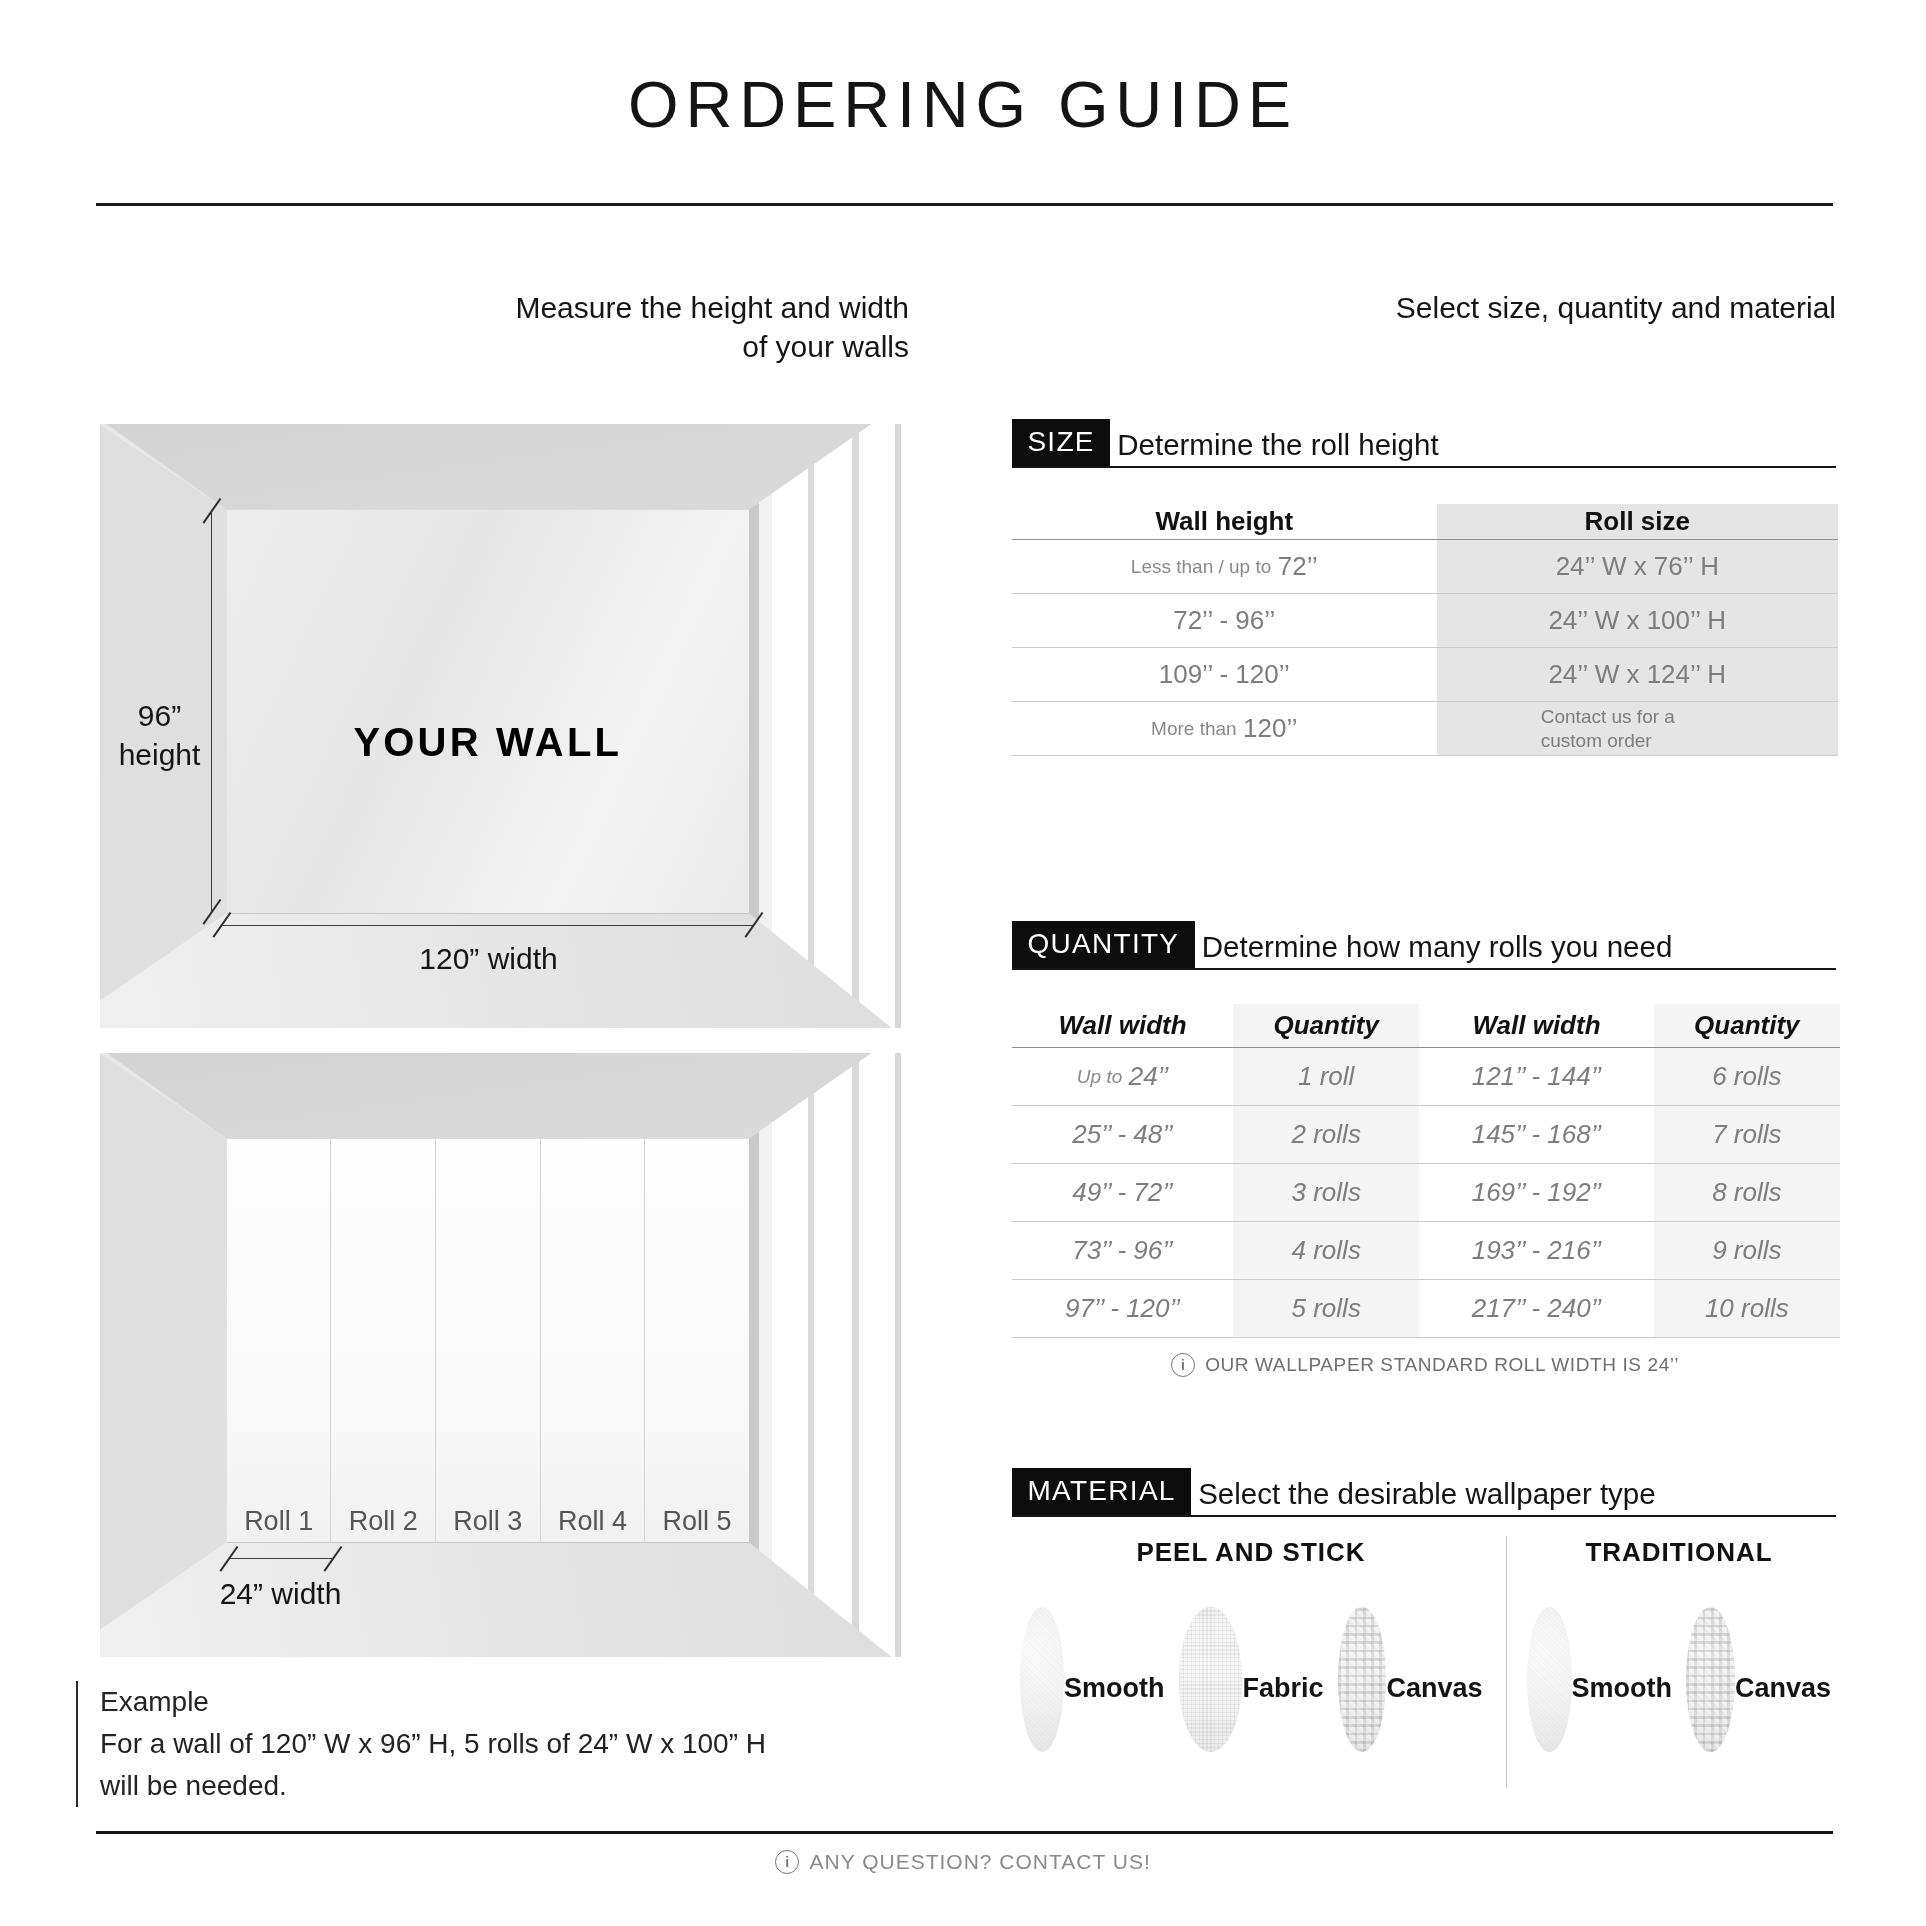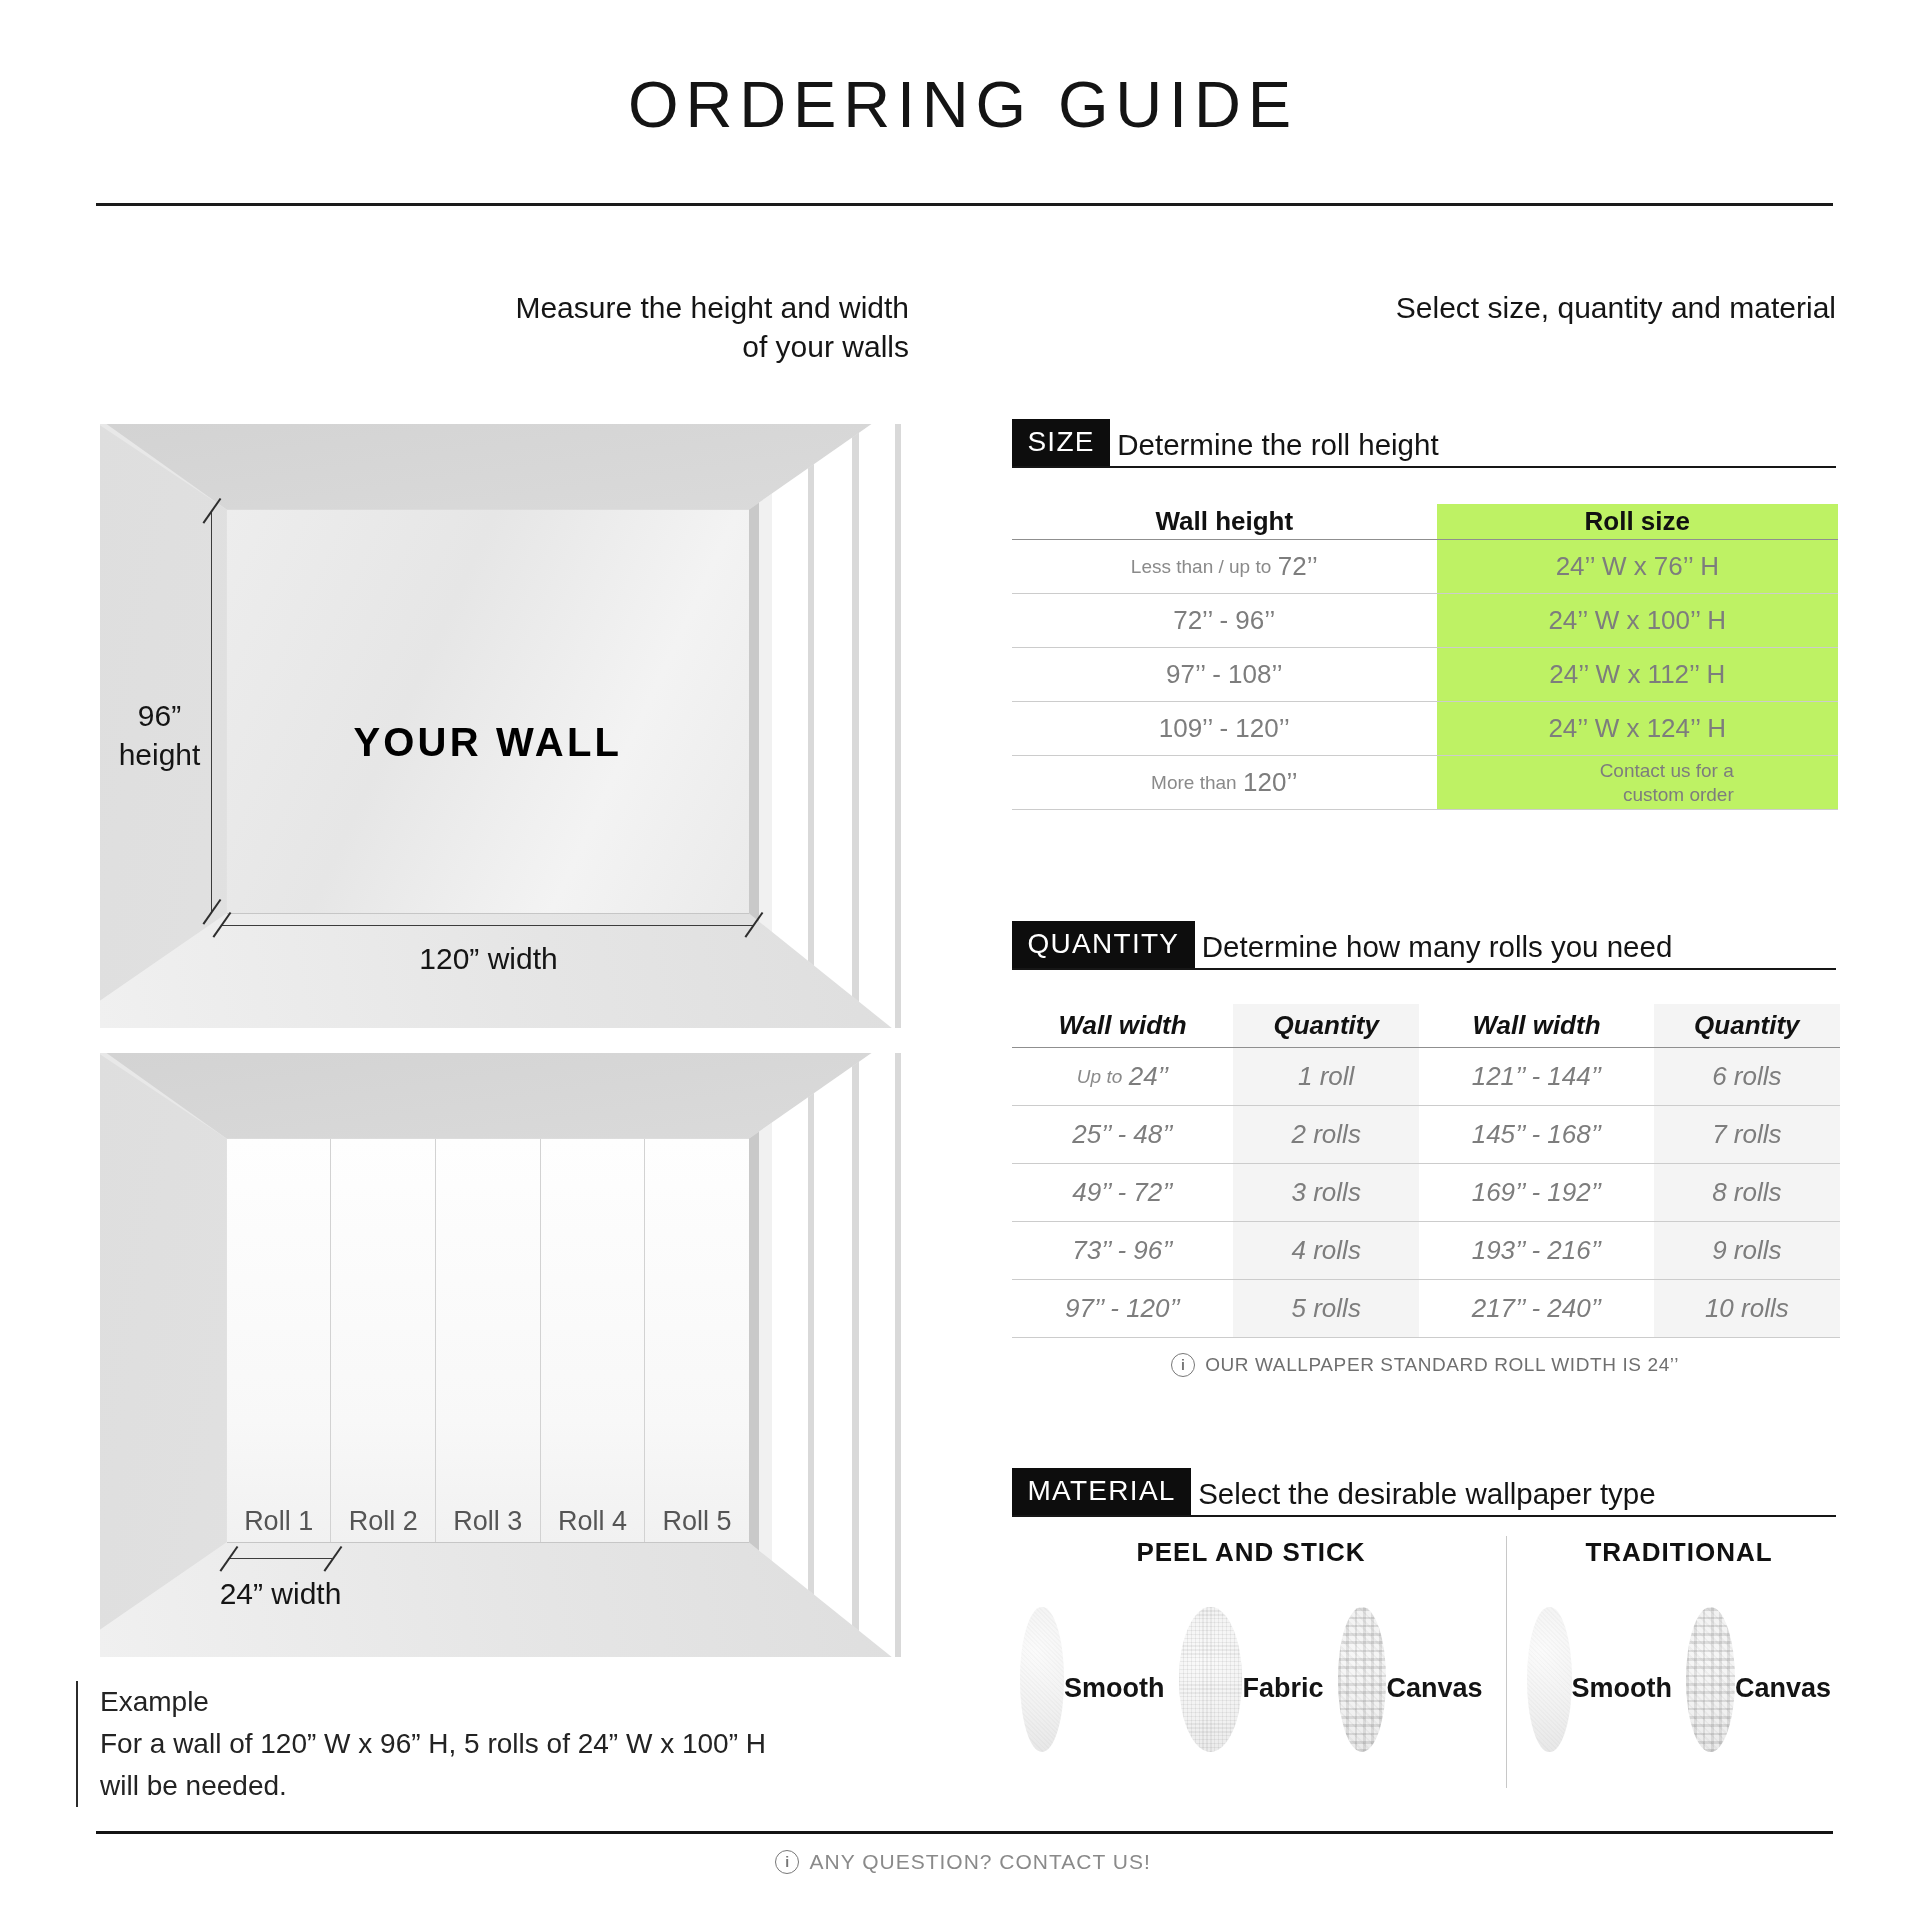--- a/index.html
+++ b/index.html
@@ -67,21 +67,21 @@
     letter-spacing:1.3px;padding:7px 15.4px 7.7px 15.4px;white-space:nowrap;}
   .sec-sub{font-size:29.5px;color:#141414;padding-bottom:3.9px;white-space:nowrap;}
 
   
   .stable{left:1012px;top:504px;width:826px;}
   .st-row{display:flex;height:53px;border-bottom:0.6px solid #cccccc;}
   .st-row.st-header{height:35px;border-bottom:1.3px solid #8f8f8f;}
   .st-c1{width:51.4%;display:flex;align-items:center;justify-content:center;
     font-size:26px;color:#7d7d7d;}
   .st-c2{width:48.6%;display:flex;align-items:center;justify-content:center;
-    font-size:26px;color:#7d7d7d;background:#bef264;text-align:right;}
+    font-size:26px;color:#7d7d7d;background:#e5e5e5;text-align:left;}
   .st-header .st-c1,.st-header .st-c2{font-size:26px;font-weight:700;color:#111111;}
   .st-row:last-child .st-c2{font-size:19px;line-height:1.25;}
   .st-row:last-child .st-c2 span{display:block;max-width:193px;}
   .cell-small{font-size:19px;color:#8a8a8a;margin-right:6.4px;}
 
   
   .qtable{left:1012px;top:1004px;width:828px;font-style:italic;}
   .qt-row{display:flex;height:57px;border-bottom:0.6px solid #cccccc;}
   .qt-row.qt-header{height:43px;border-bottom:1.3px solid #8f8f8f;}
   .qt-c{display:flex;align-items:center;justify-content:center;font-size:26px;color:#7d7d7d;}
@@ -217,28 +217,20 @@
     <div class="st-row">
       <div class="st-c1">
           <span>72’’ - 96’’</span>
         </div>
       <div class="st-c2">
           <span>24’’ W x 100’’ H</span>
         </div>
     </div>
     <div class="st-row">
       <div class="st-c1">
-          <span>97’’ - 108’’</span>
-        </div>
-      <div class="st-c2">
-          <span>24’’ W x 112’’ H</span>
-        </div>
-    </div>
-    <div class="st-row">
-      <div class="st-c1">
           <span>109’’ - 120’’</span>
         </div>
       <div class="st-c2">
           <span>24’’ W x 124’’ H</span>
         </div>
     </div>
     <div class="st-row">
       <div class="st-c1">
           <span class="cell-small">More than</span>
           <span>120’’</span>

